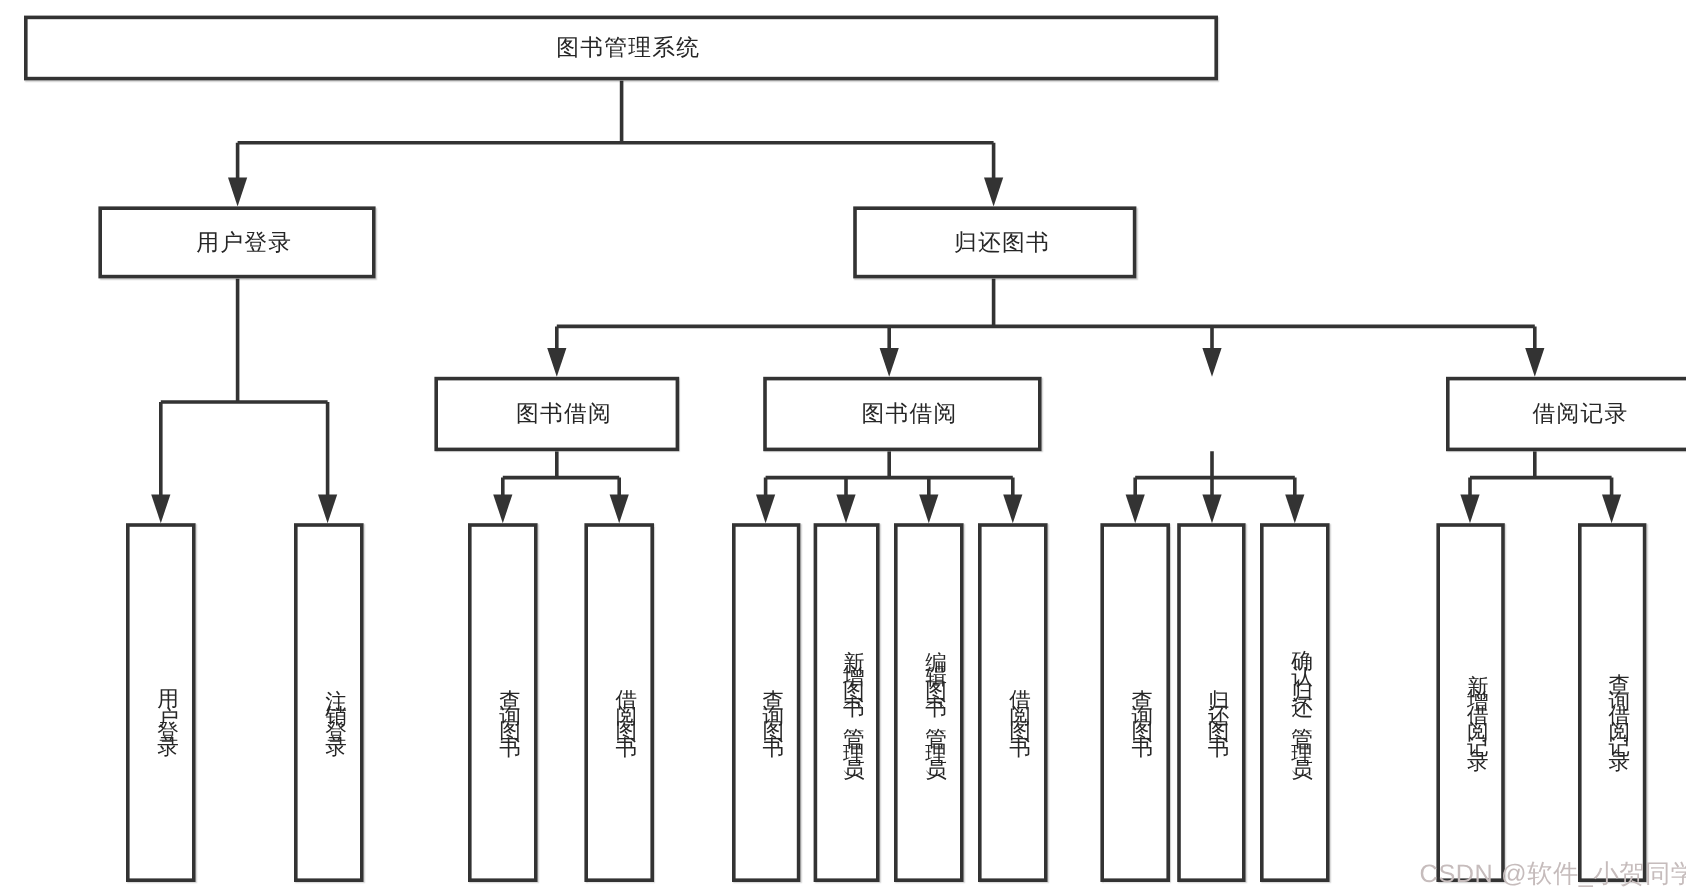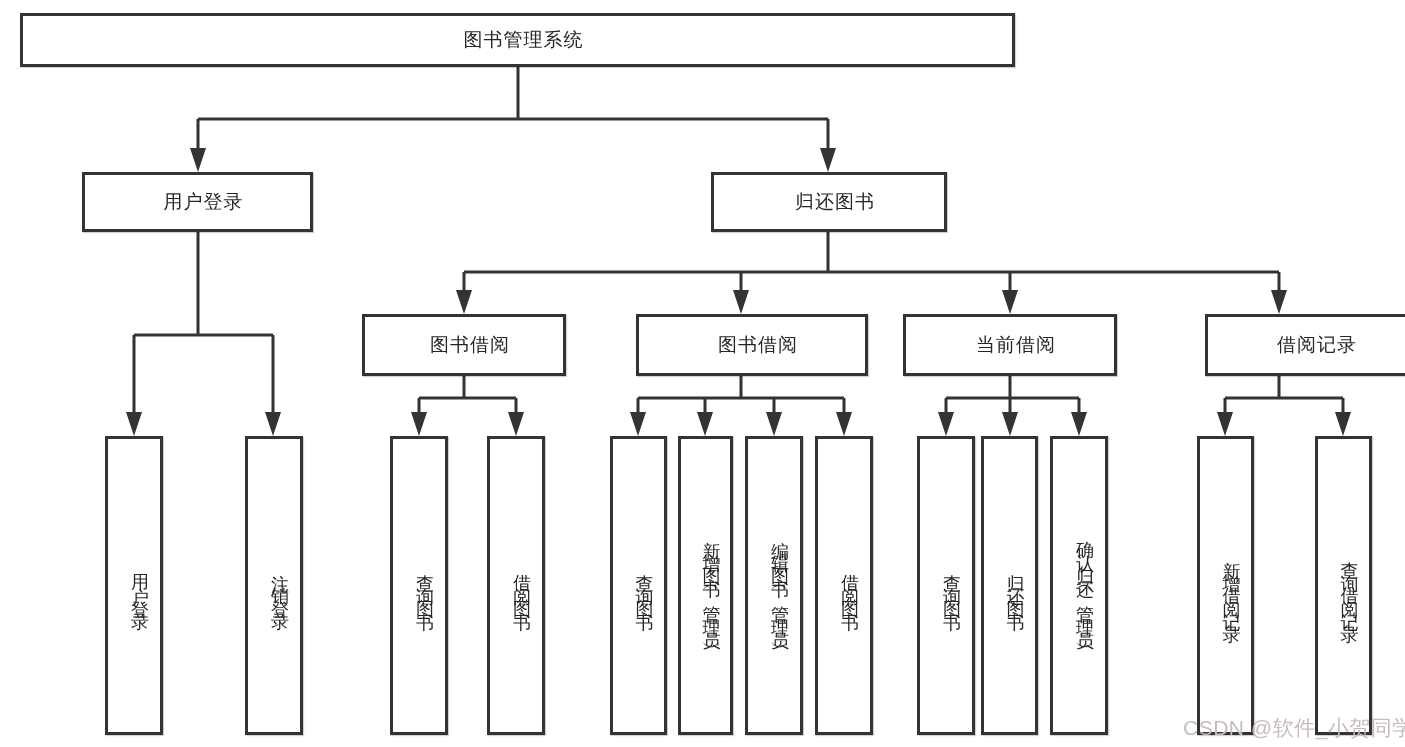--- a/index.html
+++ b/index.html
@@ -114,21 +114,20 @@
     </g>
   </svg>
 
   <div class="node h" style="left:20px; top:13px; width:995px; height:54px;">图书管理系统</div>
 
   <div class="node h" style="left:82px; top:172px; width:231px; height:60px;">用户登录</div>
   <div class="node h" style="left:711px; top:172px; width:236px; height:60px;">归还图书</div>
 
   <div class="node h" style="left:362px; top:314px; width:204px; height:62px;">图书借阅</div>
   <div class="node h" style="left:636px; top:314px; width:232px; height:62px;">图书借阅</div>
-  <div class="node h" style="left:903px; top:314px; width:214px; height:62px;">当前借阅</div>
   <div class="node h" style="left:1173px; top:314px; width:212px; height:62px;margin-left:32px;">借阅记录</div>
 
   <div class="node v" style="left:105px; top:436px; width:58px; height:299px;">用户登录</div>
   <div class="node v" style="left:245px; top:436px; width:58px; height:299px;">注销登录</div>
 
   <div class="node v" style="left:390px; top:436px; width:58px; height:299px;">查询图书</div>
   <div class="node v" style="left:487px; top:436px; width:58px; height:299px;">借阅图书</div>
 
   <div class="node v" style="left:610px; top:436px; width:57px; height:299px;">查询图书</div>
   <div class="node v" style="left:678px; top:436px; width:55px; height:299px;">新增图书（管理员）</div>

